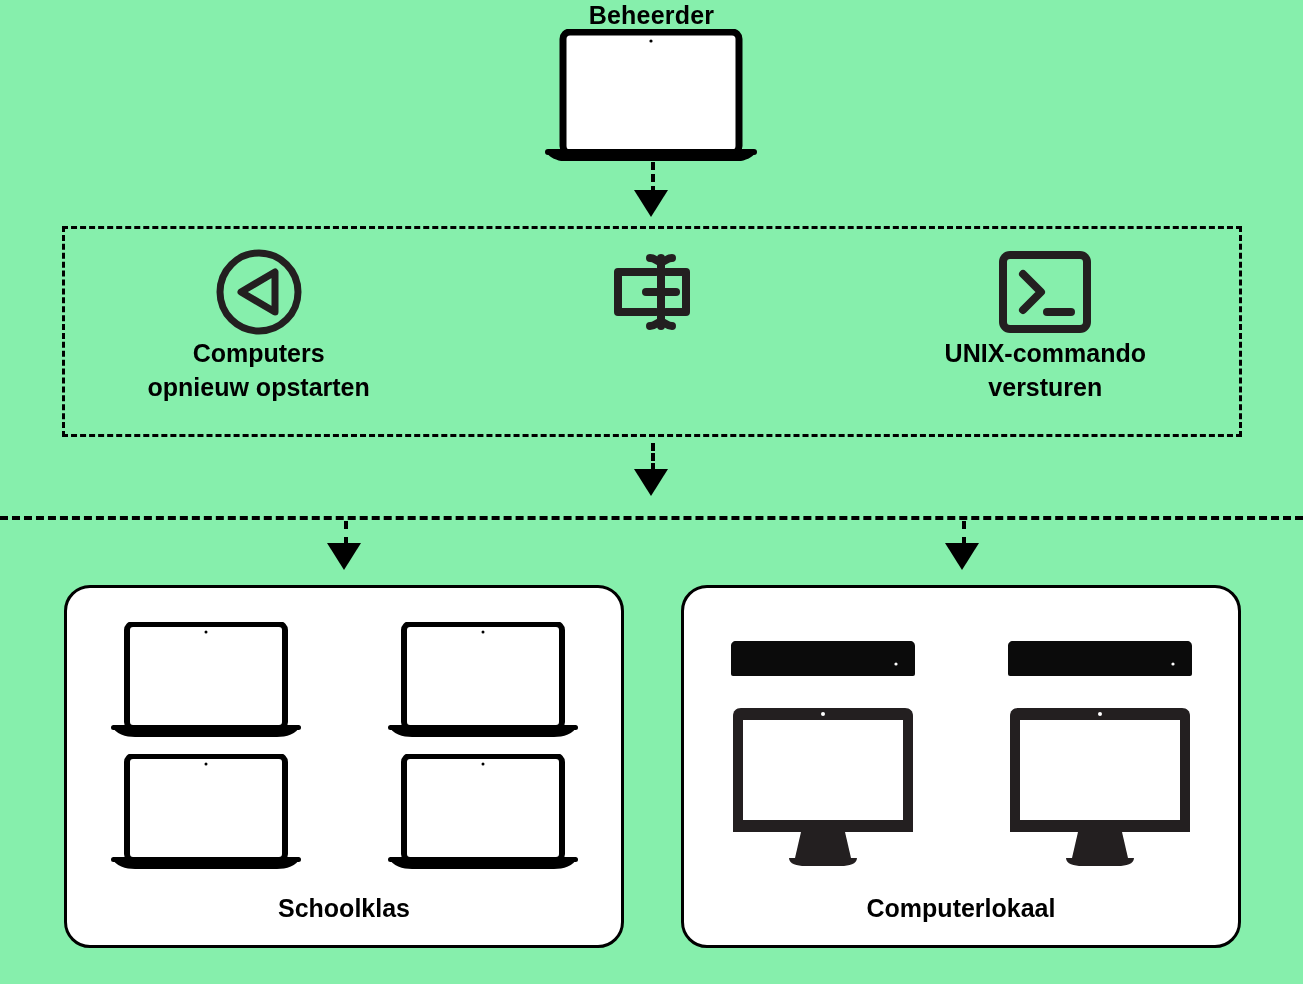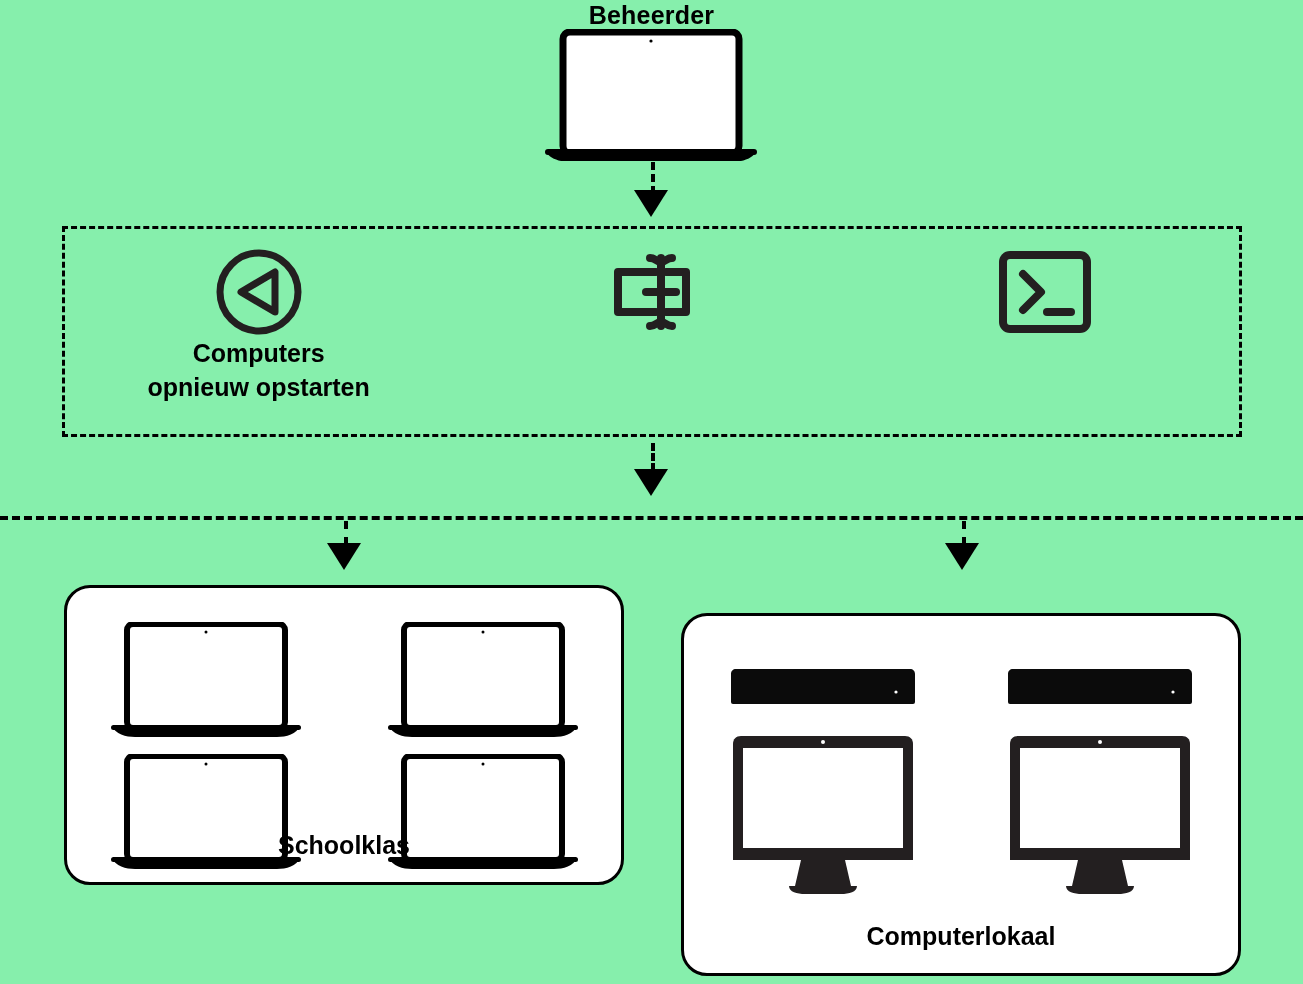--- a/index.html
+++ b/index.html
@@ -107,22 +107,22 @@
   }
 
   
   .group-box {
     position: absolute;
     border: 3px solid #000000;
     border-radius: 26px;
     box-sizing: border-box;
     background: #ffffff;
   }
-  #group-classroom { left: 64px;  top: 585px; width: 560px; height: 300px; }
-  #group-lab       { left: 681px; top: 585px; width: 560px; height: 363px; margin-top: 28px; }
+  #group-classroom { left: 64px;  top: 585px; width: 560px; height: 363px; }
+  #group-lab       { left: 681px; top: 585px; width: 560px; height: 363px; }
 
   .group-label {
     position: absolute;
     left: 0;
     bottom: 22px;
     width: 100%;
     text-align: center;
     font-size: 25px;
     line-height: 30px;
     color: #000;
@@ -196,20 +196,22 @@
     </div>
 
     <div class="action-cell">
       <div class="action-icon">
         <svg viewBox="0 0 96 84" width="96" height="84">
           <rect x="6" y="5" width="84" height="74" rx="7" ry="7" fill="none" stroke="#231f20" stroke-width="8"></rect>
           <path d="M26 24 L44 42 L26 60" fill="none" stroke="#231f20" stroke-width="8" stroke-linecap="round" stroke-linejoin="round"></path>
           <path d="M50 62 H74" fill="none" stroke="#231f20" stroke-width="8" stroke-linecap="round"></path>
         </svg>
       </div>
+      <div class="action-label">UNIX-commando
+versturen</div>
     </div>
 
   </div>
 
   <div class="v-dash" style="left:651px; top:443px; height:28px;"></div>
   <div class="arrow-head" style="left:634px; top:469px;"></div>
 
   <div id="divider-line"></div>
 
   <div class="v-dash" style="left:344px; top:521px; height:24px;"></div>

